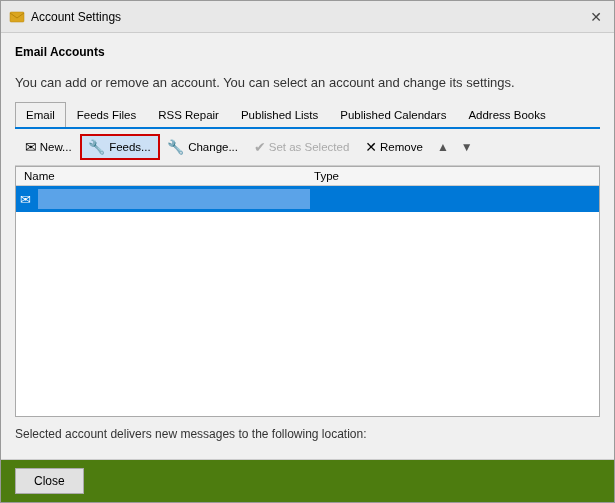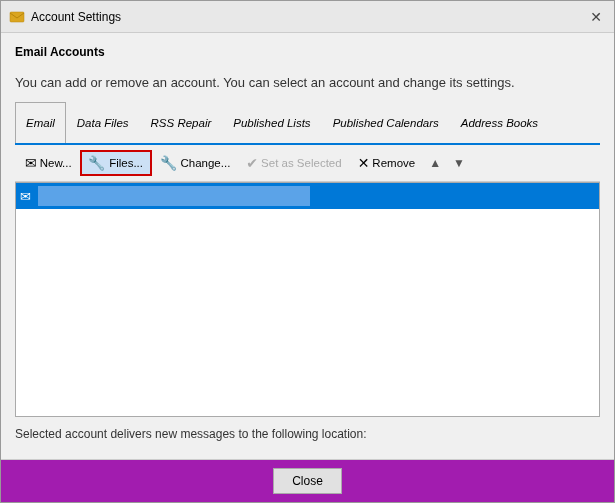--- a/index.html
+++ b/index.html
@@ -76,31 +76,30 @@
       margin-bottom: 10px;
     }
     .tabs-container {
       display: flex;
       border-bottom: 2px solid #0078d7;
       margin-bottom: 0;
       flex-wrap: nowrap;
       overflow: hidden;
     }
     .tab {
-      padding: 14px 10px;
+      padding: 6px 10px;
       font-size: 11.5px;
       cursor: pointer;
       border: 1px solid transparent;
       border-bottom: none;
       background: transparent;
       color: #000;
       white-space: nowrap;
       position: relative;
       bottom: -2px;
-      font-style: italic;
     }
     .tab.active {
       background: #f0f0f0;
       border: 1px solid #aaa;
       border-bottom: 2px solid #f0f0f0;
       color: #000;
       font-weight: normal;
       z-index: 1;
     }
     .toolbar {
@@ -188,24 +187,24 @@
       flex: 1;
       padding: 0 4px;
     }
     .status-area {
       padding: 10px 0 8px 0;
       font-size: 12px;
       color: #333;
     }
     .dialog-footer {
       display: flex;
-      justify-content: center;
+      justify-content: flex-start;
       padding: 8px 14px;
       border-top: 1px solid #ccc;
-      background: #a21caf;
+      background: #4d7c0f;
     }
     .footer-btn {
       padding: 5px 18px;
       font-size: 12px;
       background: #e1e1e1;
       border: 1px solid #aaa;
       cursor: pointer;
       color: #000;
     }
     .arrow-btn {
@@ -232,53 +231,57 @@
     </div>
     <button class="close-btn">✕</button>
   </div>
 
   <div class="dialog-body">
     <div class="section-header">Email Accounts</div>
     <div class="section-desc">You can add or remove an account. You can select an account and change its settings.</div>
 
     <div class="tabs-container">
       <div class="tab active">Email</div>
-      <div class="tab">Data Files</div>
+      <div class="tab">Feeds Files</div>
       <div class="tab">RSS Repair</div>
       <div class="tab">Published Lists</div>
       <div class="tab">Published Calendars</div>
       <div class="tab">Address Books</div>
     </div>
 
     <div class="toolbar">
       <button class="toolbar-btn">
         <span class="btn-icon">✉</span>
         <span>New...</span>
       </button>
       <button class="toolbar-btn active-btn">
         <span class="btn-icon">🔧</span>
-        <span>Files...</span>
+        <span>Feeds...</span>
       </button>
       <button class="toolbar-btn">
         <span class="btn-icon">🔧</span>
         <span>Change...</span>
       </button>
       <button class="toolbar-btn disabled">
         <span class="btn-icon">✔</span>
         <span>Set as Selected</span>
       </button>
       <button class="toolbar-btn">
         <span class="btn-icon">✕</span>
         <span>Remove</span>
       </button>
       <button class="arrow-btn">▲</button>
       <button class="arrow-btn">▼</button>
     </div>
 
     <div class="content-area">
+      <div class="list-header">
+        <span class="col-name">Name</span>
+        <span class="col-type">Type</span>
+      </div>
       <div class="list-body">
         <div class="list-row selected">
           <span class="row-icon">✉</span>
           <span class="row-name"></span>
         </div>
       </div>
     </div>
 
     <div class="status-area">
       <span>Selected account delivers new messages to the following location:</span>

